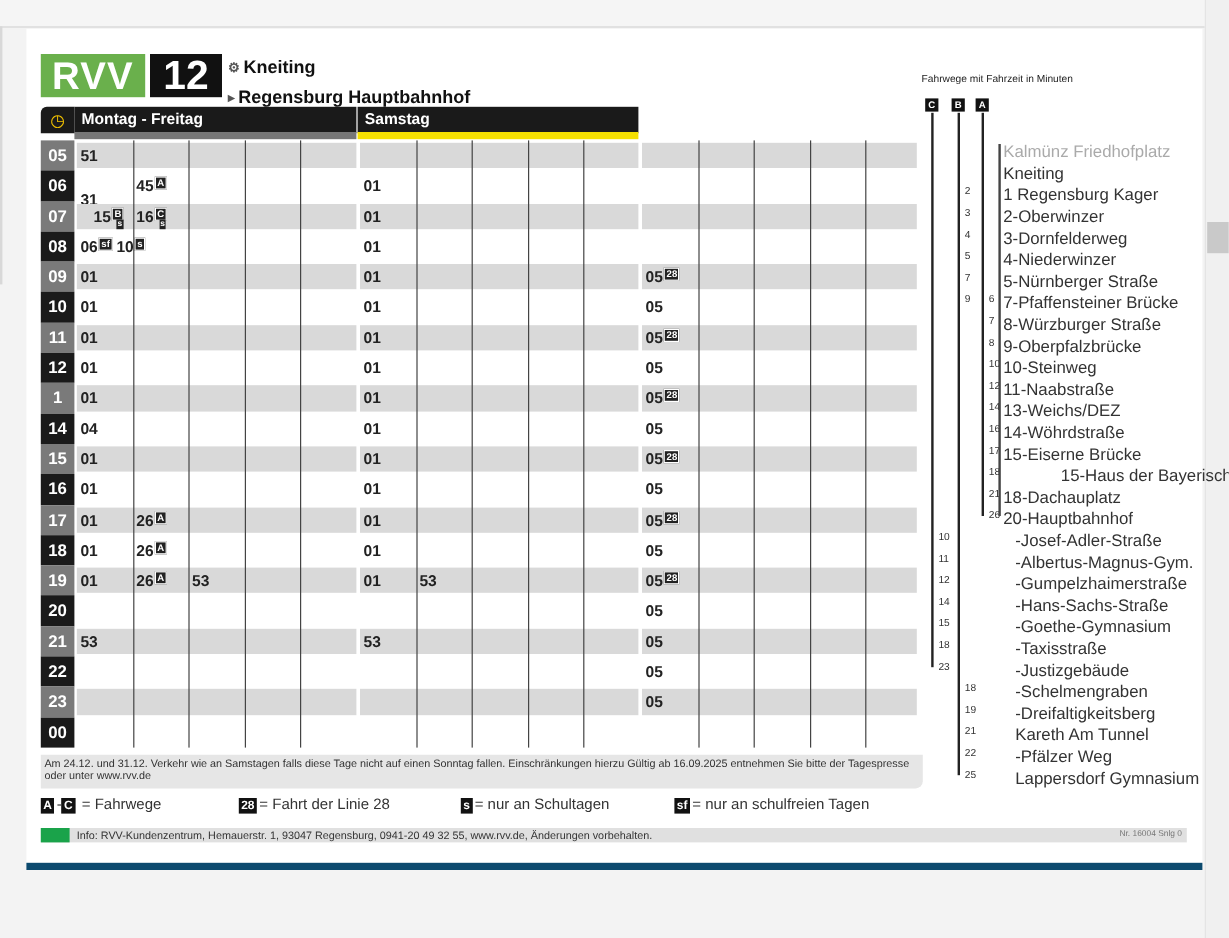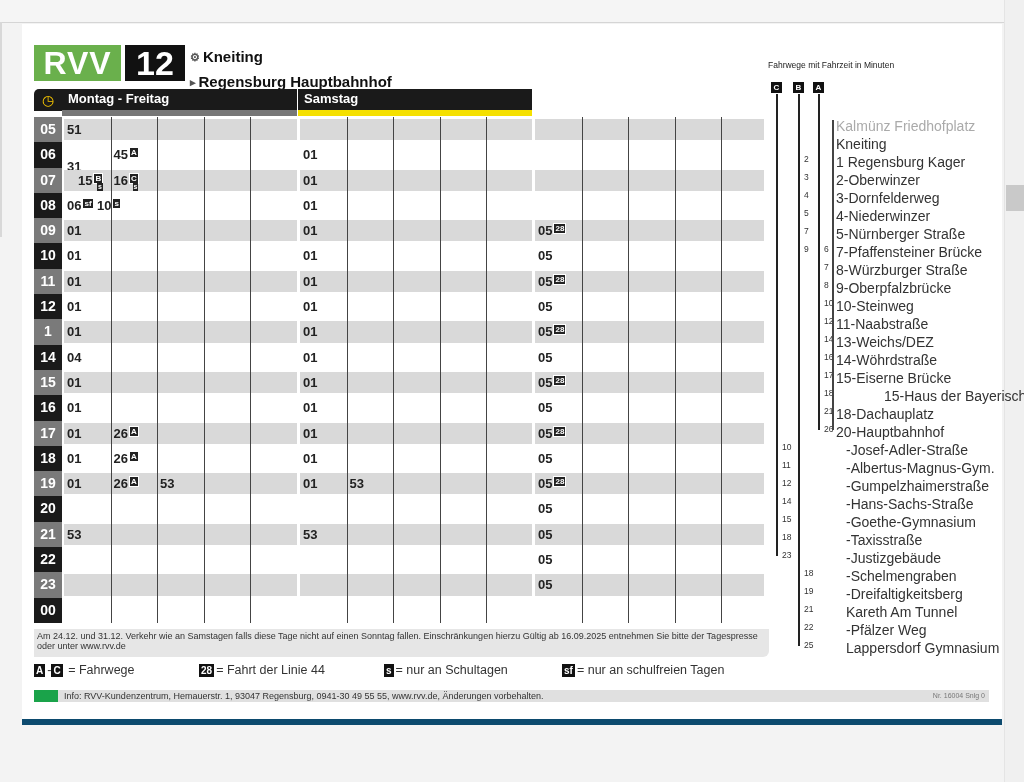--- a/index.html
+++ b/index.html
@@ -308,22 +308,22 @@
       <div class="dline" style="left: 12px; top: 40px; height: 462px;"></div>
       <div class="dline" style="left: 34px; top: 40px; height: 552px;"></div>
       <div class="dline" style="left: 54px; top: 40px; height: 336px;"></div>
       <div class="dline" style="left: 68px; top: 66px; height: 310px; background: rgb(68, 68, 68);"></div>
     </div>
 
   <div class="note">Am 24.12. und 31.12. Verkehr wie an Samstagen falls diese Tage nicht auf einen Sonntag fallen. Einschränkungen hierzu Gültig ab 16.09.2025 entnehmen Sie bitte der Tagespresse oder unter www.rvv.de</div>
 
   <div class="legend">
     <div class="it" style="left:0;"><span class="lbox">A</span>-<span class="lbox">C</span> <span>= Fahrwege</span></div>
-    <div class="it" style="left:165px;"><span class="lbox">28</span><span>= Fahrt der Linie 44</span></div>
+    <div class="it" style="left:165px;"><span class="lbox">28</span><span>= Fahrt der Linie 28</span></div>
     <div class="it" style="left:350px;"><span class="lbox">s</span><span>= nur an Schultagen</span></div>
     <div class="it" style="left:528px;"><span class="lbox">sf</span><span>= nur an schulfreien Tagen</span></div>
   </div>
 
   <div class="info">
-    <span class="g"></span><span>Info: RVV-Kundenzentrum, Hemauerstr. 1, 93047 Regensburg, 0941-30 49 55 55, www.rvv.de, Änderungen vorbehalten.</span>
+    <span class="g"></span><span>Info: RVV-Kundenzentrum, Hemauerstr. 1, 93047 Regensburg, 0941-20 49 32 55, www.rvv.de, Änderungen vorbehalten.</span>
     <span class="nr">Nr. 16004 Snlg 0</span>
   </div>
 </div>
 
 </body></html>

